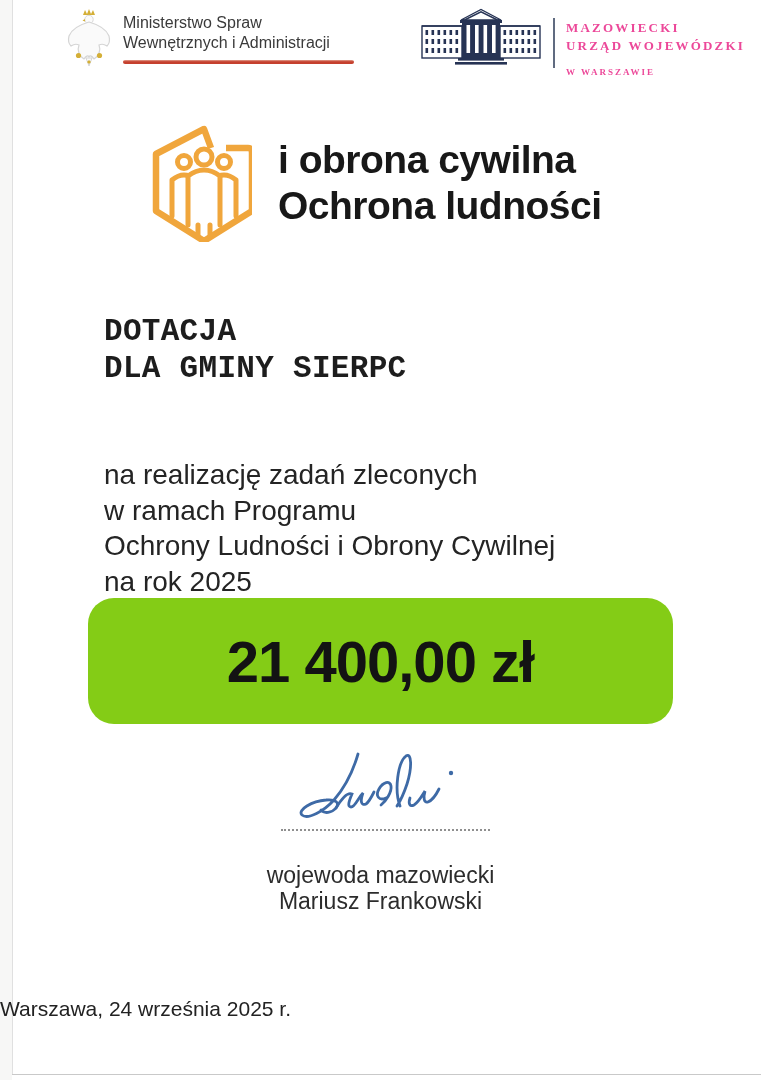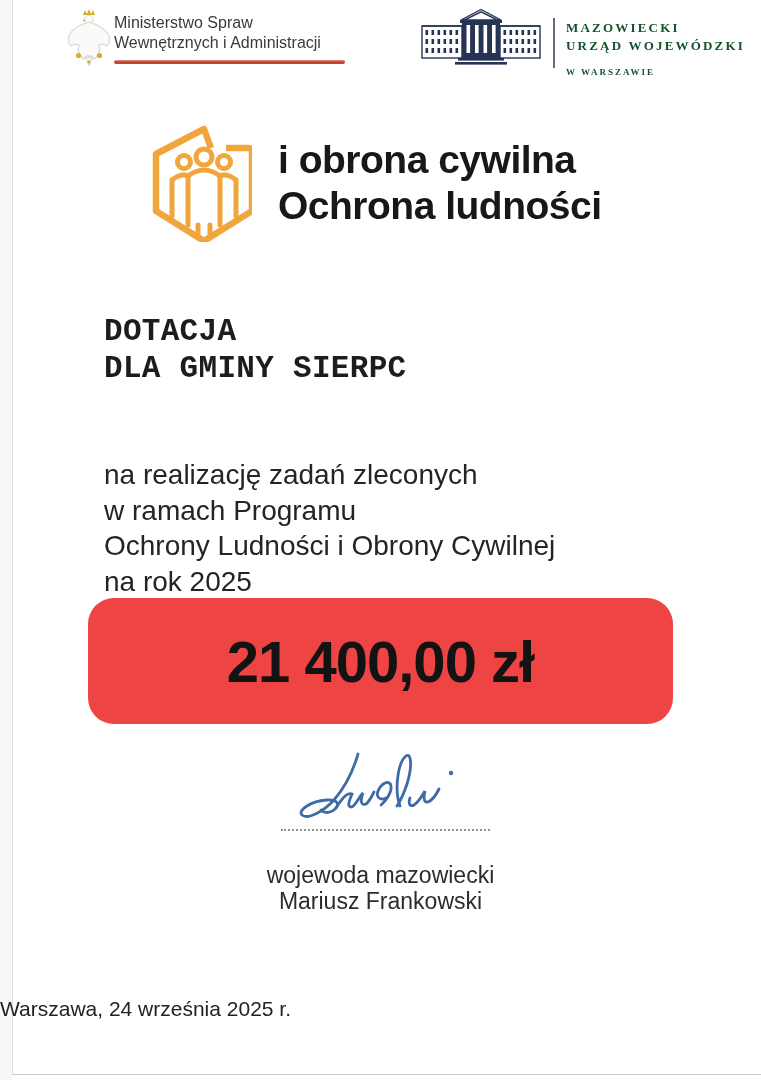--- a/index.html
+++ b/index.html
@@ -7,39 +7,39 @@
     position:relative;width:761px;height:1080px;background:#ffffff;overflow:hidden;
     font-family:"Liberation Sans", sans-serif;color:#1b1b1b;
   }
   
   .edge-strip-left{position:absolute;left:0;top:0;width:12px;height:100%;background:#f7f7f6;}
   .edge-line-left{position:absolute;left:12px;top:0;width:1px;height:1074px;background:#e0e0e0;}
   .edge-line-bottom{position:absolute;left:12px;top:1074px;width:749px;height:1px;background:#c9c9c9;}
 
   
   .ministry{position:absolute;left:64px;top:8px;display:flex;}
-  .ministry-text{padding-top:5px;font-size:16px;line-height:20px;color:#3a3a3a;}
+  .ministry-text{margin-left:9px;padding-top:5px;font-size:16px;line-height:20px;color:#3a3a3a;}
   .ministry-underline{margin-top:7px;height:4px;width:231px;border-radius:2px;
     background:linear-gradient(180deg,#e2a08f 0%,#c5402e 45%,#c5402e 100%);}
   .office{position:absolute;left:416px;top:6px;display:flex;align-items:flex-start;}
   .office-divider{width:2px;height:50px;background:#2b3a55;opacity:.75;margin:12px 11px 0 5px;}
-  .office-text{padding-top:13px;color:#14532d;font-family:"Liberation Serif", serif;font-weight:bold;}
+  .office-text{padding-top:13px;color:#ec4899;font-family:"Liberation Serif", serif;font-weight:bold;}
   .office-l1,.office-l2{font-size:13px;letter-spacing:2.2px;line-height:18px;}
   .office-l3{font-size:9px;letter-spacing:2px;margin-top:12px;}
 
   
   .program{position:absolute;left:152px;top:124px;display:flex;align-items:center;}
   .program-title{margin-left:26px;font-size:39px;font-weight:800;line-height:46px;color:#181818;letter-spacing:-0.5px;}
 
   
   .grant-heading{position:absolute;left:104px;top:313px;font-size:31px;font-weight:700;line-height:37px;color:#1d1d1d;letter-spacing:.3px;font-family:Liberation Mono, monospace;}
   .grant-desc{position:absolute;left:104px;top:421px;font-size:28px;line-height:35.5px;color:#242424;margin-top:36px;}
 
   
-  .amount-pill{position:absolute;left:88px;top:598px;width:585px;height:126px;background:#ef4444;border-radius:26px;
+  .amount-pill{position:absolute;left:88px;top:598px;width:585px;height:126px;background:#84cc16;border-radius:26px;
     display:flex;align-items:center;justify-content:center;}
   .amount-text{font-size:58px;font-weight:700;color:#131313;letter-spacing:-1px;}
 
   
   .signature-svg{position:absolute;left:288px;top:746px;}
   .signature-line{position:absolute;left:281px;top:829px;width:209px;border-top:2px dotted #8f8f8f;}
   .signer{position:absolute;left:0;top:862px;width:100%;text-align:center;font-size:23px;line-height:26px;color:#2c2c2c;}
 
   
   .place-date{position:absolute;left:0;top:997px;width:100%;text-align:left;font-size:21px;color:#222;}

